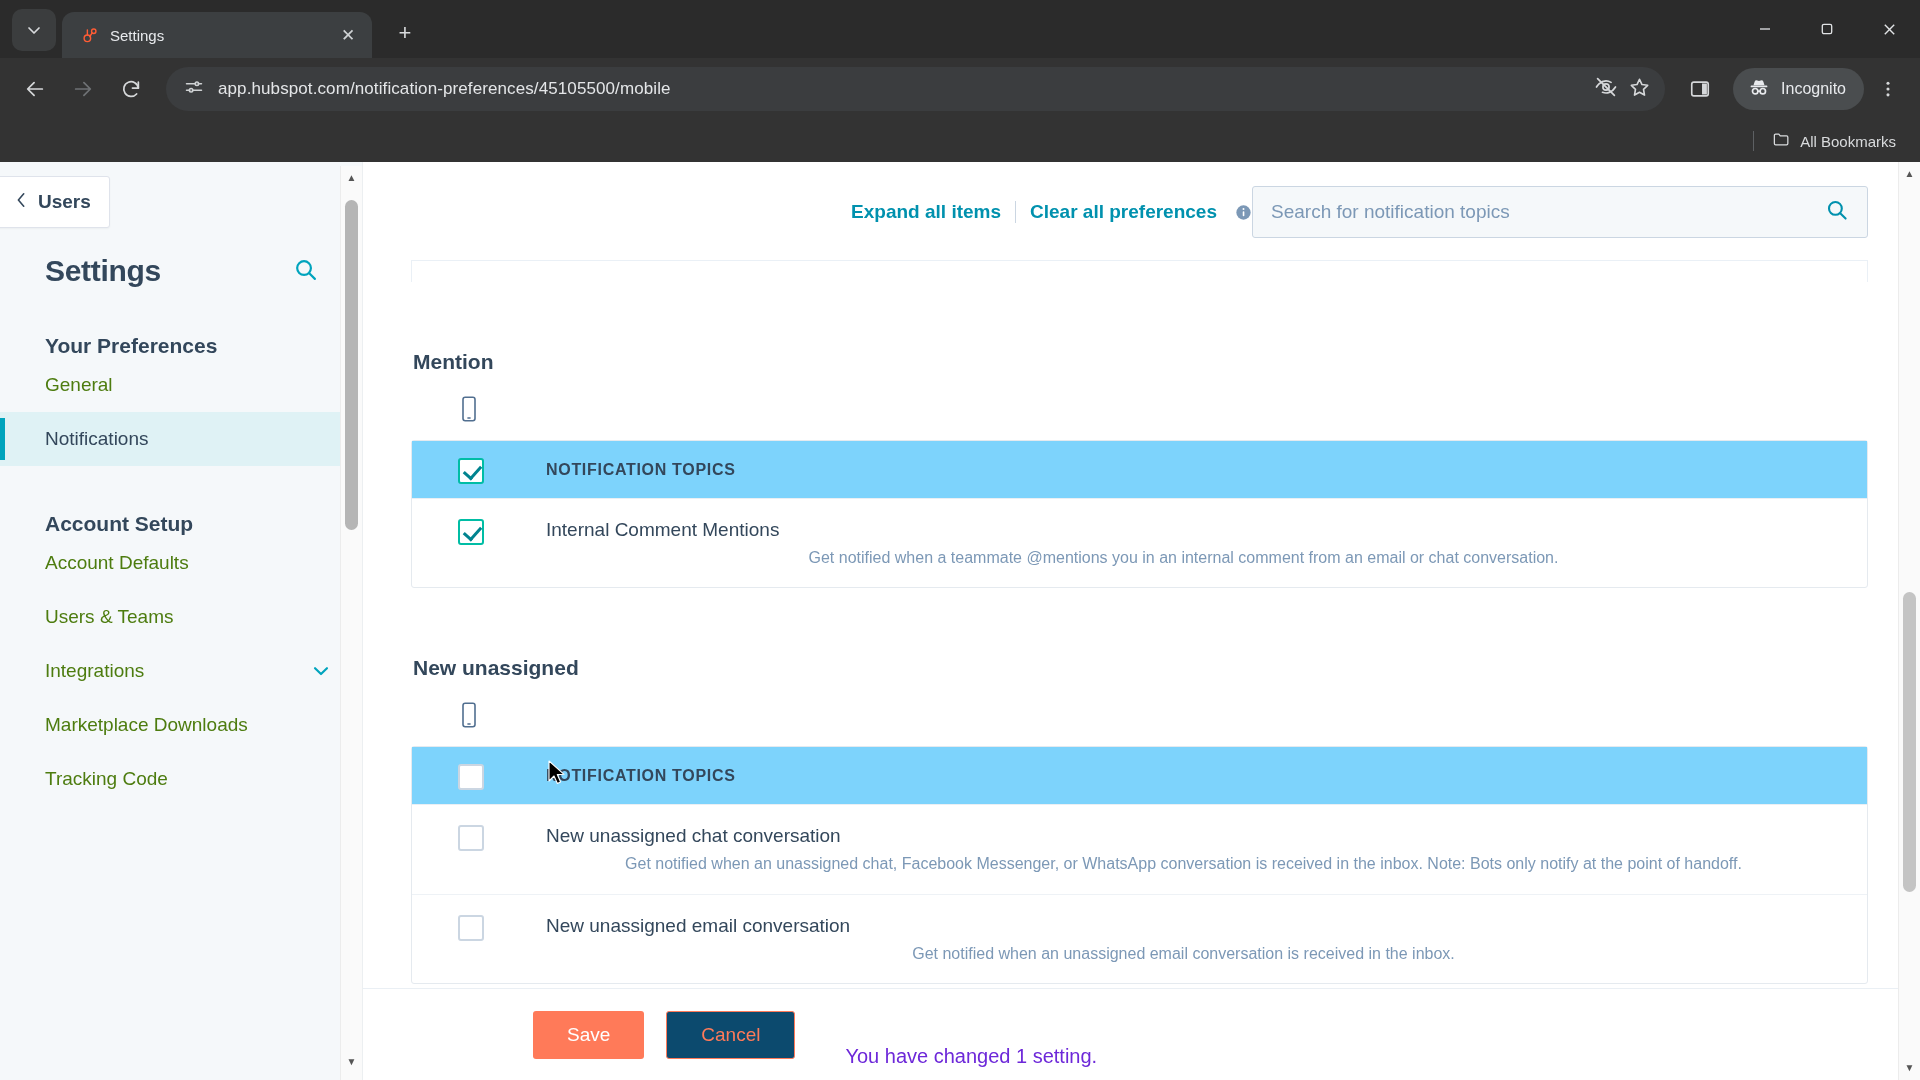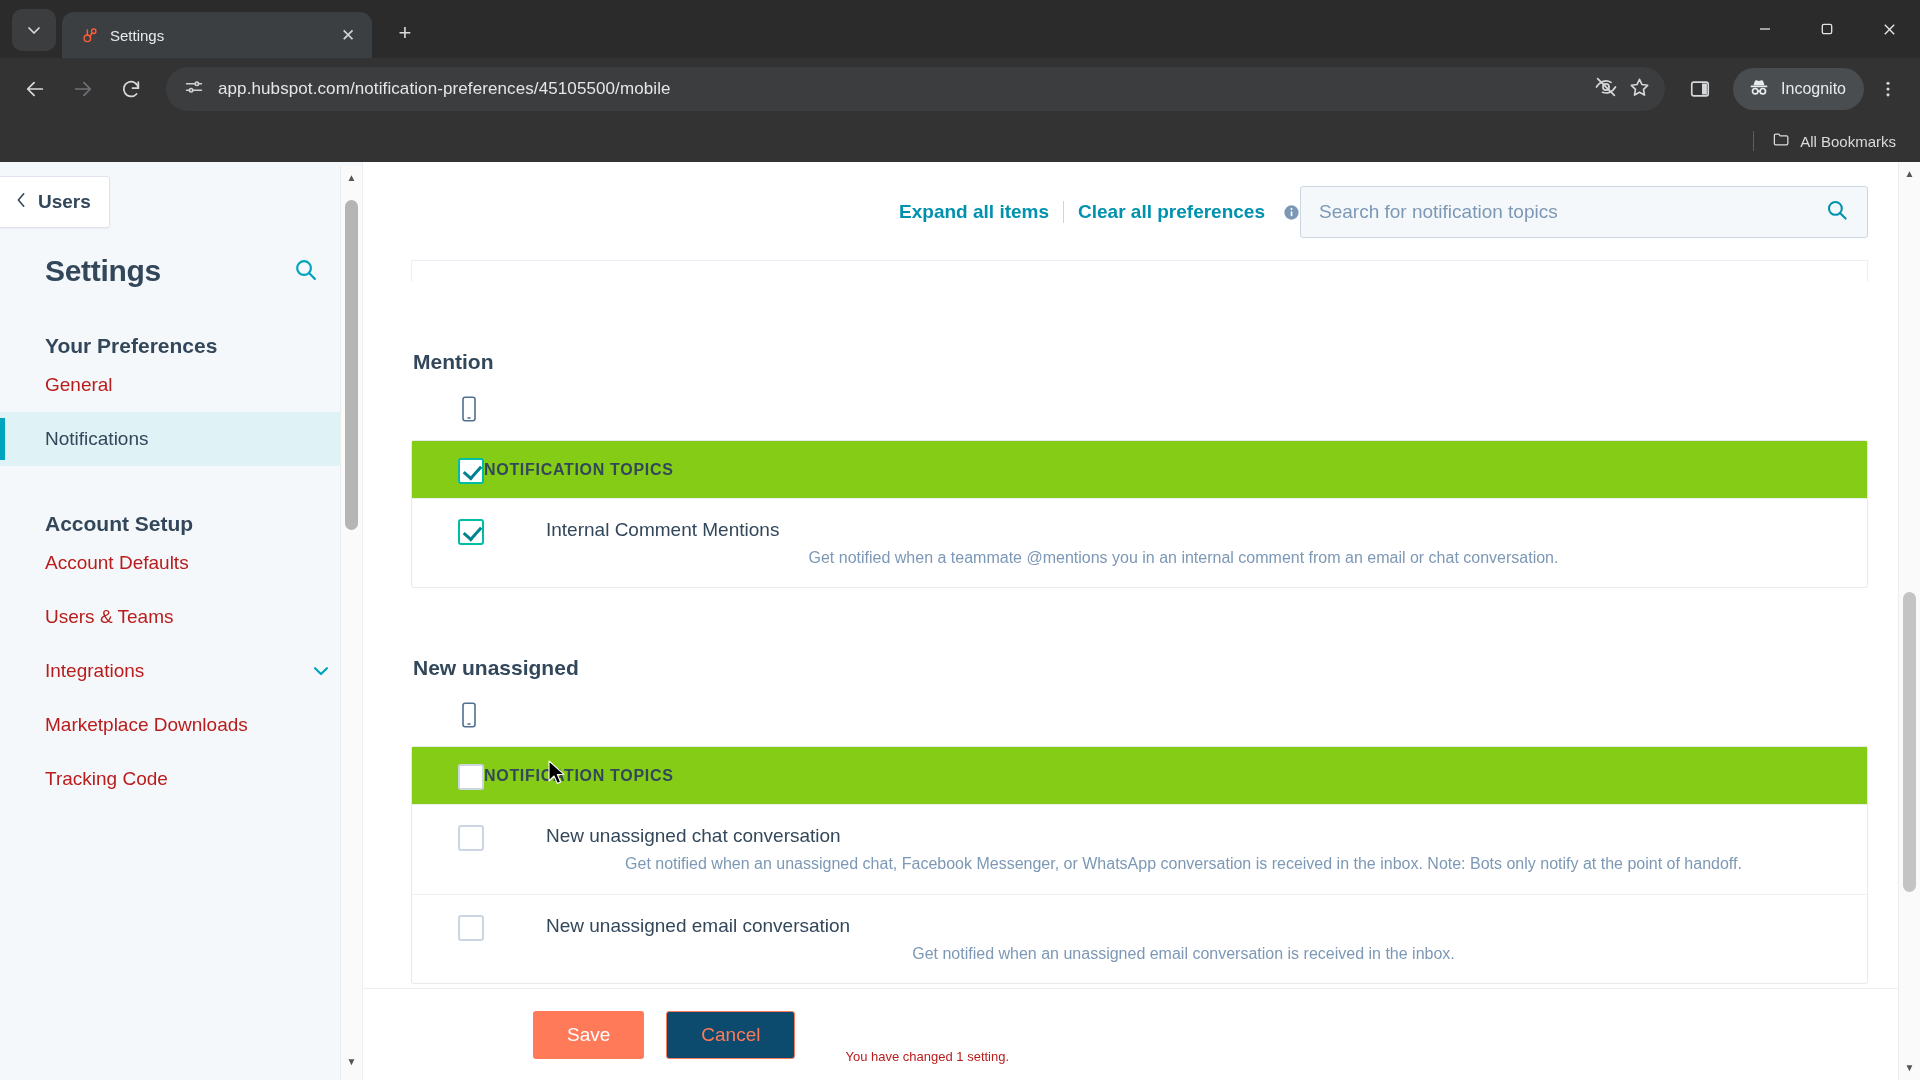--- a/index.html
+++ b/index.html
@@ -77,21 +77,21 @@
     box-shadow: 0 1px 2px rgba(0,0,0,0.04);
   }
   .sb-title-row { display:flex; align-items:center; justify-content:space-between;
     padding: 92px 44px 0 45px; }
   .sb-title { font-size:30px; font-weight:bold; color:#33475b; letter-spacing:-0.3px; }
   .sb-search-icon { color:#00a4bd; }
 
   .sb-group-title { font-size:21px; font-weight:bold; color:#33475b; padding: 46px 0 0 45px; }
   .sb-item {
     height: 54px; display:flex; align-items:center; padding-left:45px; padding-right:30px;
-    color:#b91c1c; font-size:19px; position:relative;
+    color:#4d7c0f; font-size:19px; position:relative;
   }
   .sb-item.active { background:#dff2f5; color:#33475b; }
   .sb-item.active::before { content:""; position:absolute; left:0; top:6px; bottom:6px; width:5px; background:#00a4bd; }
   .sb-item .chev { margin-left:auto; color:#00a4bd; display:flex; }
 
   .sb-scrollbar {
     position:absolute; right:0; top:4px; bottom:0; width:22px; background:#fafafa;
     border-left:1px solid #ececec;
   }
   .sb-arrow { height:22px; display:flex; align-items:center; justify-content:center; color:#555; font-size:10px; }
@@ -104,41 +104,41 @@
   .content-head {
     display:flex; align-items:center; justify-content:flex-end;
     padding: 24px 52px 0 48px;
   }
   .head-links { display:flex; align-items:center; gap:14px; font-size:19px; }
   .head-link { color:#0091ae; font-weight:bold; }
   .head-div { width:1px; height:22px; background:#cbd6e2; }
   .info-dot { display:inline-flex; align-items:center; margin-left:4px; }
 
   .search-box {
-    width: 568px; height:52px; border:1px solid #cbd6e2; border-radius:3px; background:#f5f8fa;
+    width: 616px; height:52px; border:1px solid #cbd6e2; border-radius:3px; background:#f5f8fa;
     display:flex; align-items:center; padding: 7px 18px; gap:10px;
   }
   .search-box input {
     flex:1; border:none; outline:none; background:transparent; font-size:19px; color:#33475b;
     font-family:"Liberation Sans", sans-serif;
   }
   .search-box input::placeholder { color:#7c98b6; }
 
   .scroll-area { position:absolute; top:80px; left:0; right:0; bottom:92px; padding: 0 52px 0 48px; }
 
   .partial-card { border:1px solid #eaf0f6; border-bottom:none; height:22px; margin: 18px 0 0 0; background:#fff; }
 
   .section { margin-top: 68px; }
   .section-title { font-size:21px; font-weight:bold; color:#33475b; margin-left:2px; }
   .device-row { padding: 22px 0 14px 48px; }
   .phone-icon { color:#516f90; }
 
   .card { border:1px solid #e5eaef; border-radius:3px; background:#ffffff; }
   .card-header {
-    background:#84cc16; height:58px; display:flex; align-items:center; padding-left:46px; 
+    background:#7dd3fc; height:58px; display:flex; align-items:center; padding-left:46px; gap:62px;
     border-bottom:1px solid #eaeff4;
   }
   .card-header-label { font-size:16px; font-weight:bold; letter-spacing:0.7px; color:#33475b; }
   .card-row { display:flex; align-items:flex-start; padding: 18px 46px 18px 46px; gap:62px;
     border-bottom:1px solid #eef2f6; }
   .card-row:last-child { border-bottom:none; }
   .row-text { flex:1; padding-top:1px; }
   .row-title { font-size:19px; color:#33475b; line-height:1.25; }
   .row-desc { font-size:16px; color:#7c98b6; line-height:1.42; margin-top:5px;text-align:center; }
 
@@ -158,21 +158,21 @@
     border-top:1px solid #eaeff4; display:flex; align-items:center; padding-left: 170px; gap:22px;
   }
   .btn-save {
     background:#ff7a59; color:#ffffff; border:none; border-radius:3px; height:48px; padding: 0 34px;
     font-size:19px; font-family:"Liberation Sans", sans-serif;text-align:right;
   }
   .btn-cancel {
     background:#0c4a6e; color:#ff7a59; border:1px solid #ff7a59; border-radius:3px; height:48px;
     padding: 0 34px; font-size:19px; font-family:"Liberation Sans", sans-serif;
   }
-  .changed-text { font-size:13px; color:#b91c1c; margin-left:28px;margin-top:44px; }
+  .changed-text { font-size:20px; color:#6d28d9; margin-left:28px;margin-top:44px; }
 
   .main-scrollbar {
     position:absolute; right:0; top:0; bottom:0; width:22px; background:#fafafa; border-left:1px solid #ececec;
   }
   .ms-arrow { height:22px; display:flex; align-items:center; justify-content:center; color:#555; font-size:10px; }
   .ms-arrow.bottom { position:absolute; bottom:2px; left:0; right:0; }
   .ms-thumb { position:absolute; left:4px; width:13px; top:430px; height:300px; background:#c4c4c4; border-radius:7px; }
 
   .cursor { position:absolute; left:548px; top:760px; pointer-events:none; z-index:50; }
 </style>

